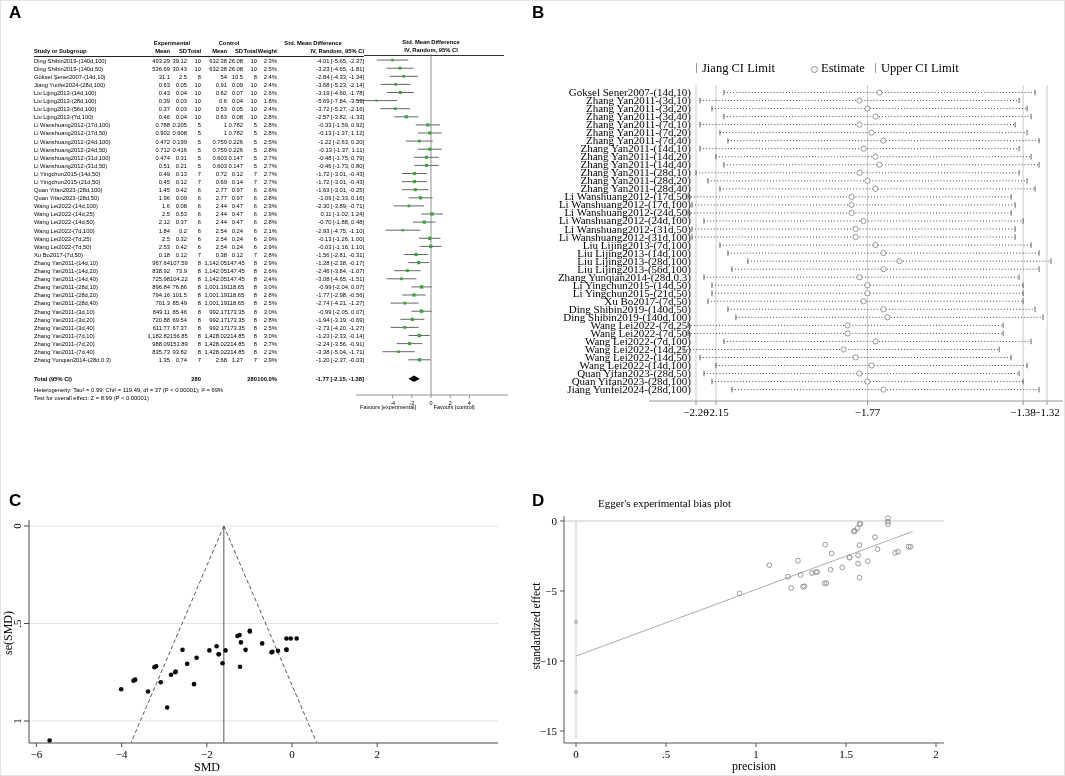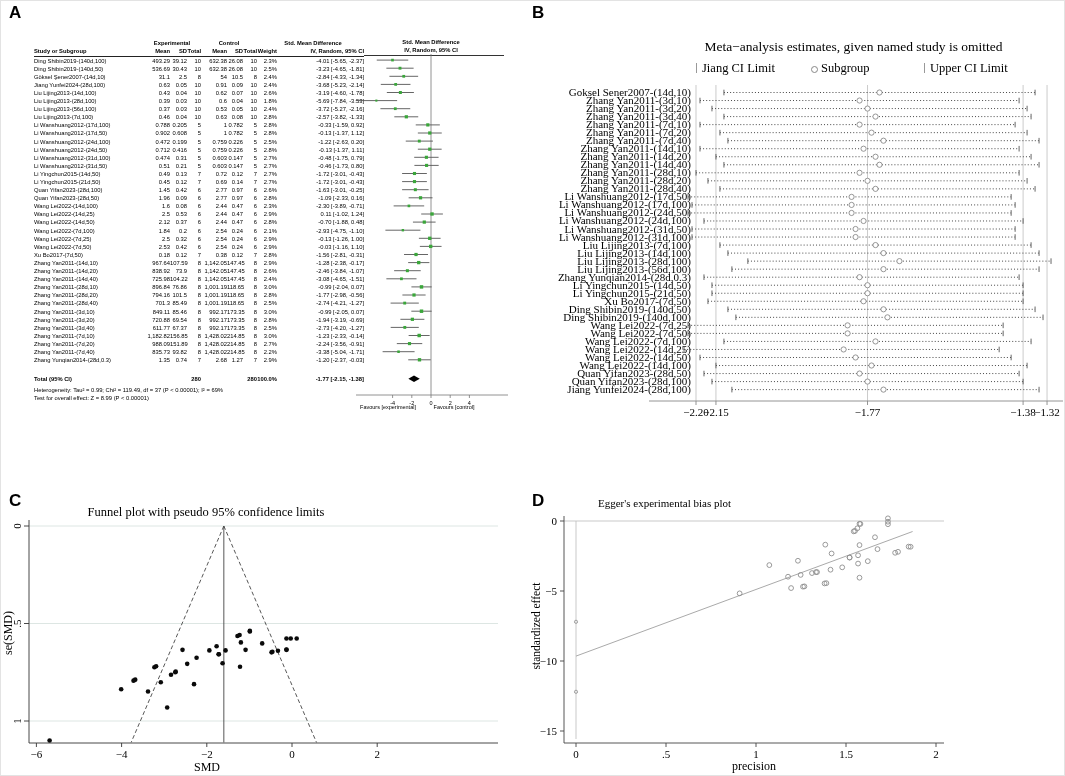--- a/index.html
+++ b/index.html
@@ -489,24 +489,23 @@
         <div class="num">100.0%</div>
         <div class="num">-1.77 [-2.15, -1.38]</div>
       </div>
     </div>
 
   <div class="anote" style="top:386px">Heterogeneity: Tau² = 0.99; Chi² = 119.49, df = 37 (P &lt; 0.00001); I² = 69%</div>
   <div class="anote" style="top:394px">Test for overall effect: Z = 8.99 (P &lt; 0.00001)</div>
   <div class="fav" style="left:352px;top:403px;width:70px">Favours [experimental]</div>
   <div class="fav" style="left:421px;top:403px;width:64px">Favours [control]</div>
 
-  <div id="titleB" class="serifT">Meta−analysis estimates, given named study is omitted</div>
   <div class="legend-item serifT" style="left:695px"><span class="lgbar"></span><span>Jiang CI Limit</span></div>
-  <div class="legend-item serifT" style="left:810px"><span class="lgcirc"></span><span>Subgroup</span></div>
-  <div class="legend-item serifT" style="left:923px"><span class="lgbar"></span><span>Upper CI Limit</span></div>
+  <div class="legend-item serifT" style="left:810px"><span class="lgcirc"></span><span>Estimate</span></div>
+  <div class="legend-item serifT" style="left:874px"><span class="lgbar"></span><span>Upper CI Limit</span></div>
   <div id="blabels">
       <div style="top: 86px;">Goksel Sener2007-(14d,10)</div>
       <div style="top: 94.03px;">Zhang Yan2011-(3d,10)</div>
       <div style="top: 102.06px;">Zhang Yan2011-(3d,20)</div>
       <div style="top: 110.09px;">Zhang Yan2011-(3d,40)</div>
       <div style="top: 118.12px;">Zhang Yan2011-(7d,10)</div>
       <div style="top: 126.15px;">Zhang Yan2011-(7d,20)</div>
       <div style="top: 134.18px;">Zhang Yan2011-(7d,40)</div>
       <div style="top: 142.21px;">Zhang Yan2011-(14d,10)</div>
       <div style="top: 150.24px;">Zhang Yan2011-(14d,20)</div>
@@ -534,21 +533,20 @@
       <div style="top: 326.9px;">Wang Lei2022-(7d,50)</div>
       <div style="top: 334.93px;">Wang Lei2022-(7d,100)</div>
       <div style="top: 342.96px;">Wang Lei2022-(14d,25)</div>
       <div style="top: 350.99px;">Wang Lei2022-(14d,50)</div>
       <div style="top: 359.02px;">Wang Lei2022-(14d,100)</div>
       <div style="top: 367.05px;">Quan Yifan2023-(28d,50)</div>
       <div style="top: 375.08px;">Quan Yifan2023-(28d,100)</div>
       <div style="top: 383.11px;">Jiang Yunfei2024-(28d,100)</div>
     </div>
 
-  <div id="titleC" class="serifT">Funnel plot with pseudo 95% confidence limits</div>
   <div id="titleD" class="serifT">Egger's experimental bias plot</div>
 
 <svg width="170" height="380" style="left:345px;top:38px">
       <line x1="85" y1="15" x2="85" y2="356" stroke="#777" stroke-width="0.8"></line>
       <line x1="10" y1="356" x2="162" y2="356" stroke="#777" stroke-width="0.8"></line>
       <line x1="46.6" y1="356" x2="46.6" y2="359" stroke="#777" stroke-width="0.8"></line>
       <text x="46.6" y="365.5" font-size="5.5" font-family="Liberation Sans,sans-serif" text-anchor="middle" fill="#000">-4</text>
       <line x1="65.8" y1="356" x2="65.8" y2="359" stroke="#777" stroke-width="0.8"></line>
       <text x="65.8" y="365.5" font-size="5.5" font-family="Liberation Sans,sans-serif" text-anchor="middle" fill="#000">-2</text>
       <line x1="85" y1="356" x2="85" y2="359" stroke="#777" stroke-width="0.8"></line>

